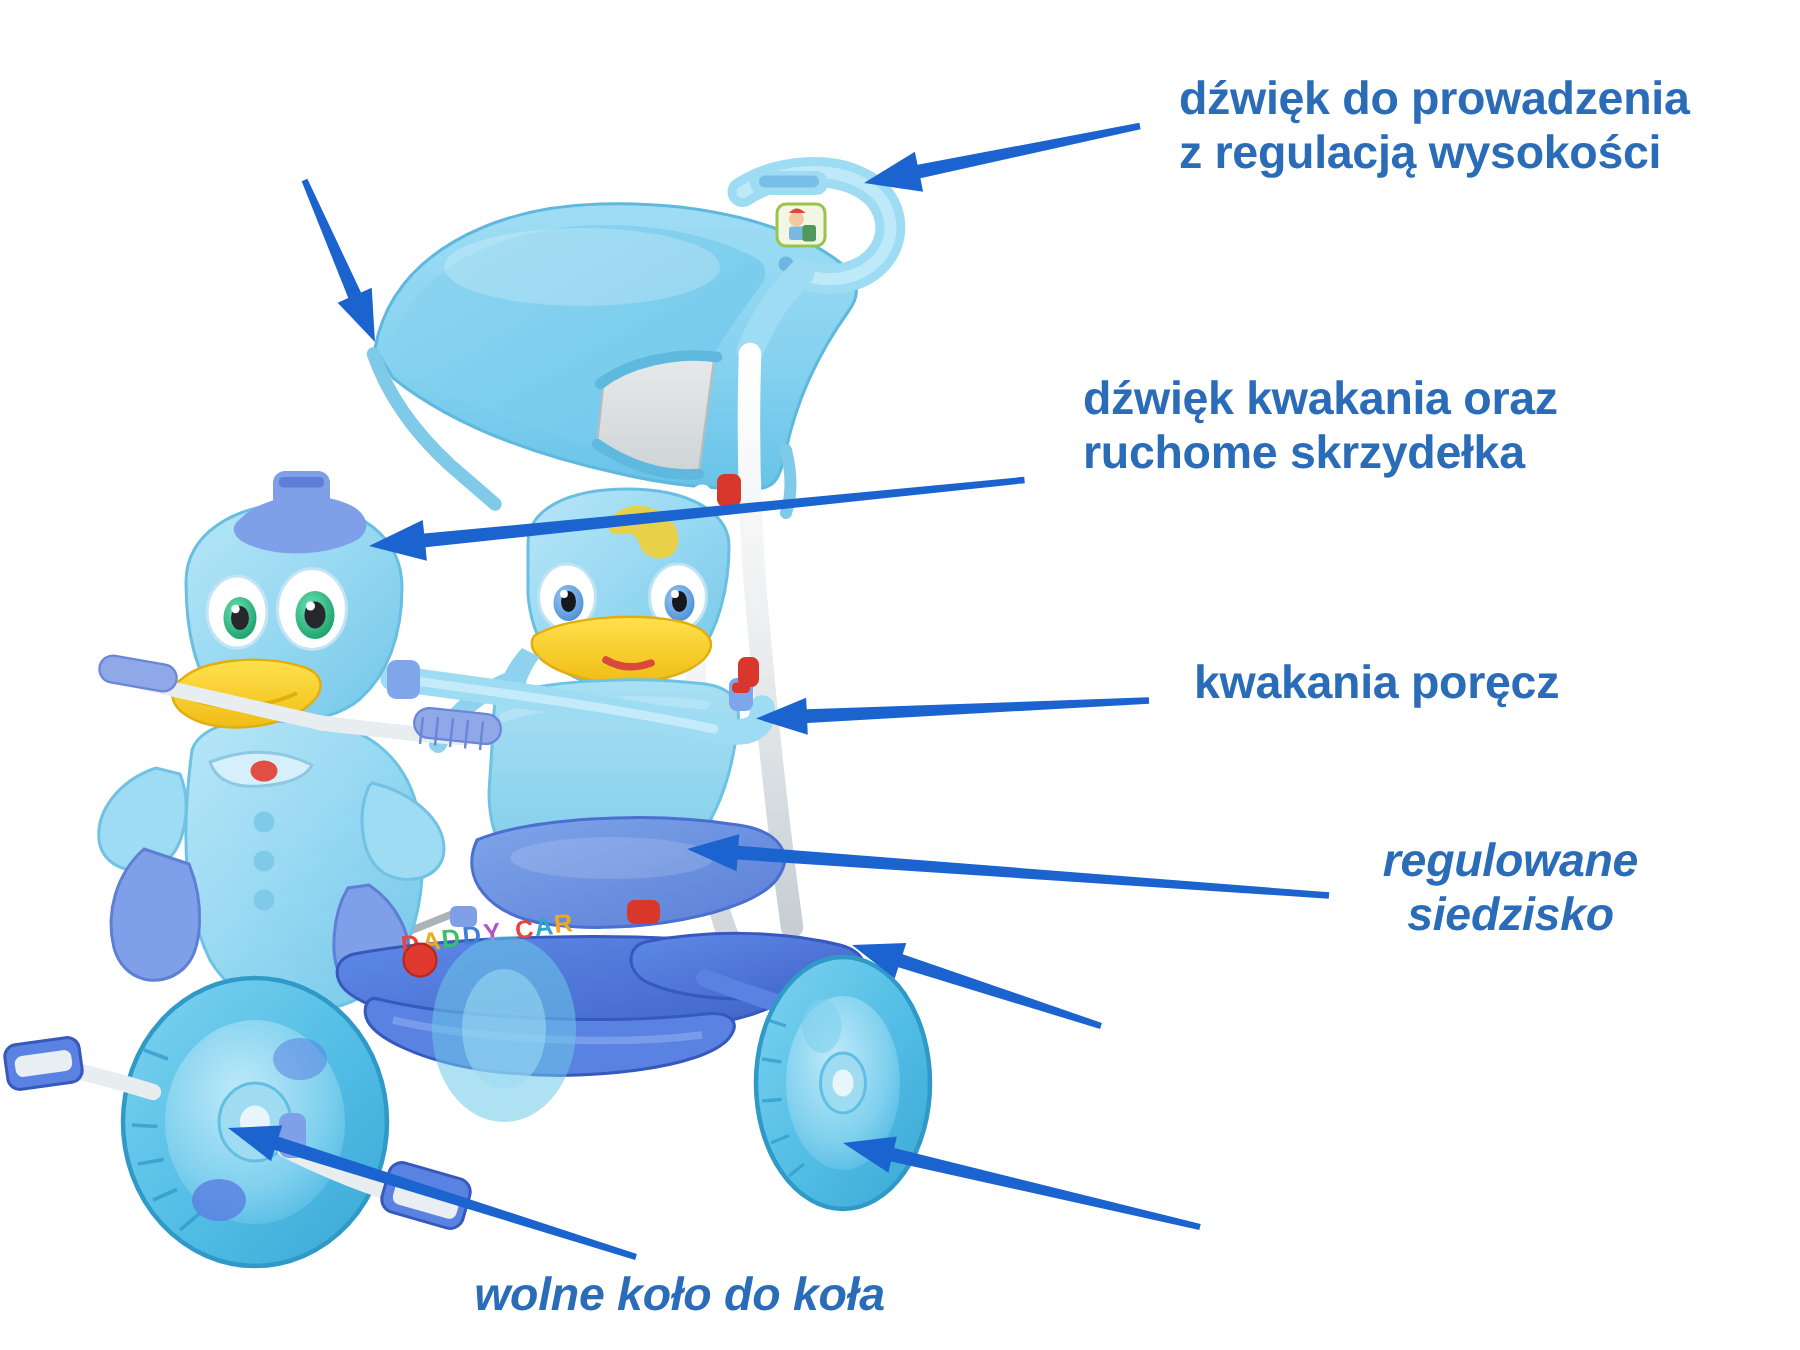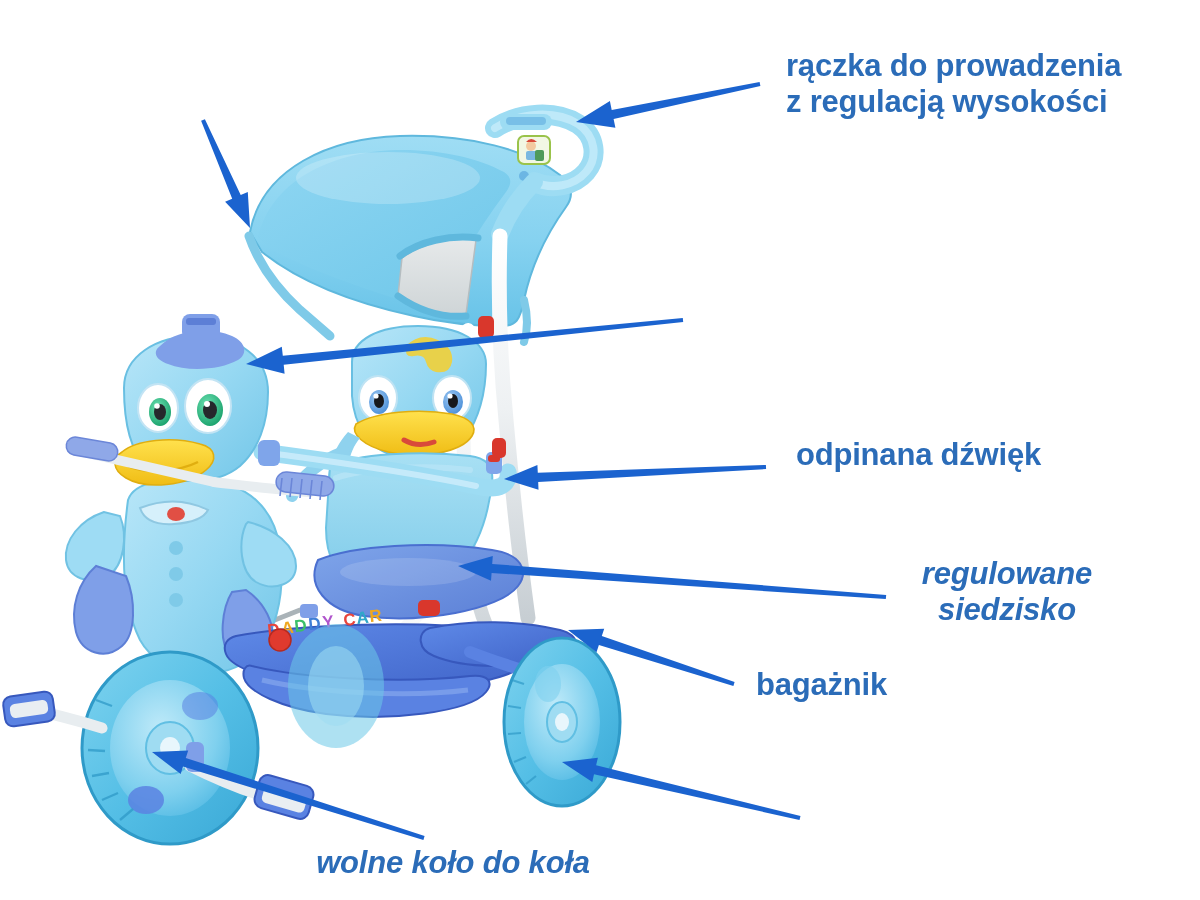--- a/index.html
+++ b/index.html
@@ -299,20 +299,21 @@
         <polygon points="759.6,81.9 611.7,109.9 609.9,101.1 576.0,122.0 615.4,127.8 613.6,118.9 760.4,86.1" fill="#1b63cf"></polygon>
         <polygon points="682.8,317.9 282.8,355.7 281.8,346.7 246.0,364.0 284.6,373.8 283.7,364.8 683.2,322.1" fill="#1b63cf"></polygon>
         <polygon points="765.9,464.9 537.8,472.8 537.4,465.1 504.0,479.0 538.5,489.8 538.2,482.0 766.1,469.1" fill="#1b63cf"></polygon>
         <polygon points="886.2,594.9 492.2,563.9 492.8,556.1 458.0,566.0 491.0,580.8 491.6,573.0 885.8,599.1" fill="#1b63cf"></polygon>
         <polygon points="734.6,682.0 601.8,636.1 604.2,628.7 568.0,630.0 596.5,652.3 598.9,644.9 733.4,686.0" fill="#1b63cf"></polygon>
         <polygon points="800.5,816.0 596.1,765.3 597.9,757.7 562.0,762.0 592.3,781.9 594.0,774.3 799.5,820.0" fill="#1b63cf"></polygon>
         <polygon points="424.6,836.0 185.8,757.9 188.2,750.4 152.0,752.0 180.7,774.1 183.0,766.6 423.4,840.0" fill="#1b63cf"></polygon>
       </g>
   </svg>
 
-  <div class="label l-left" style="left:786px;top:48px;width:400px;">rączka do prowadzenia
+  <div class="label l-left" style="left:786px;top:48px;width:400px;">dźwięk do prowadzenia
 z regulacją wysokości</div>
-  <div class="label l-left" style="left:796px;top:437px;width:320px;">odpinana dźwięk</div>
+  <div class="label l-left" style="left:722px;top:248px;width:420px;">dźwięk kwakania oraz
+ruchome skrzydełka</div>
+  <div class="label l-left" style="left:796px;top:437px;width:320px;">kwakania poręcz</div>
   <div class="label l-center" style="left:872px;top:556px;width:270px;">regulowane
 siedzisko</div>
-  <div class="label l-left" style="left:756px;top:667px;width:230px;">bagażnik</div>
   <div class="label l-center" style="left:258px;top:845px;width:390px;">wolne koło do koła</div>
 </div>
 
 </body></html>

